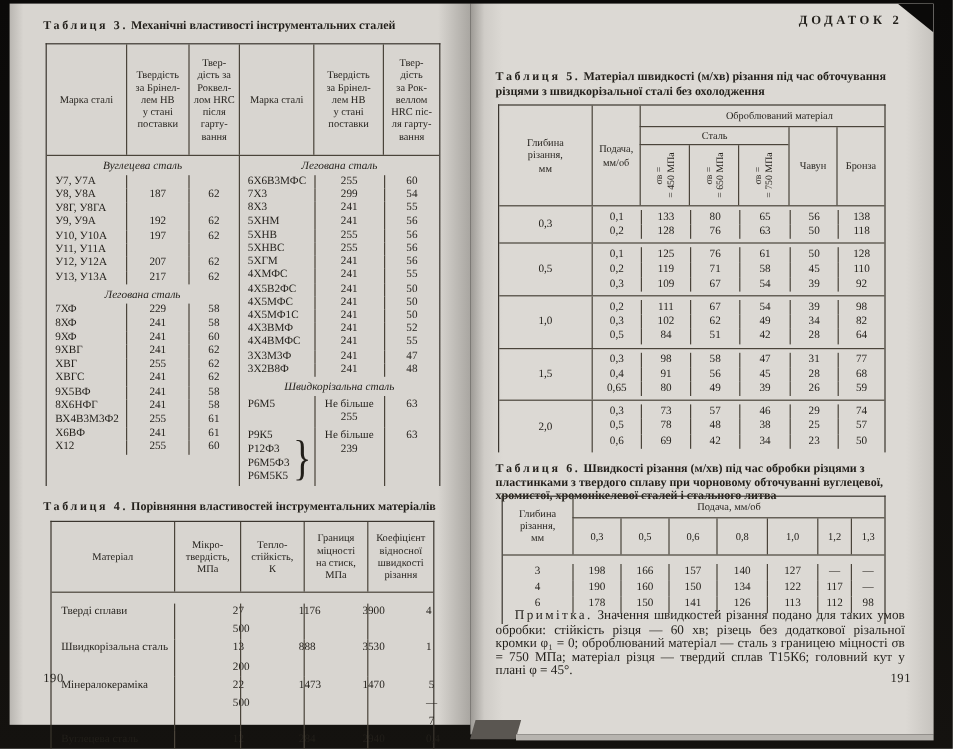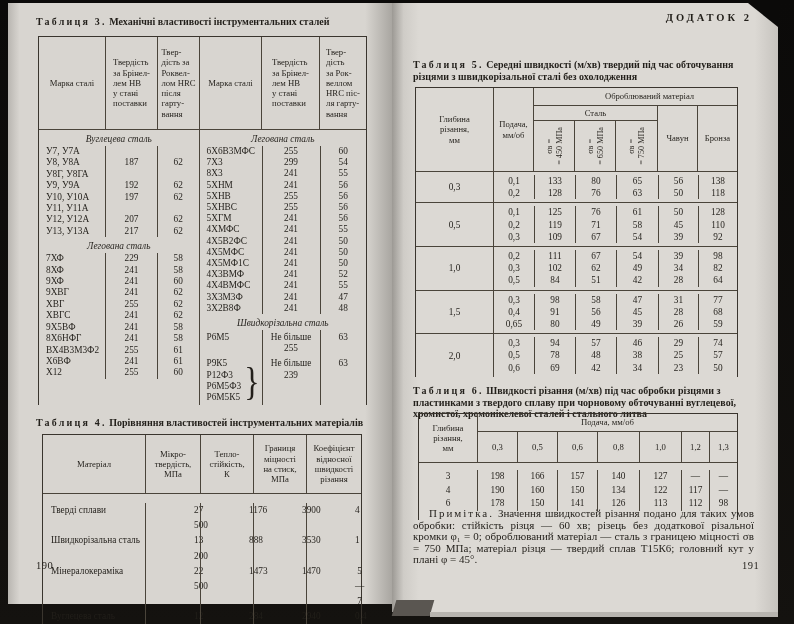--- a/index.html
+++ b/index.html
@@ -31,21 +31,21 @@
   .tbl-title{font-size:10px;font-weight:bold;line-height:11.5px;}
   .pagenum{font-size:10.5px;letter-spacing:.5px;}
 
   
   :root{}
   .frame{border:1.2px solid #3a352e;border-bottom:none;background:transparent;}
 
   
   .t3{left:30px;top:33px;width:327px;font-size:9.3px;}
   .t3-head{display:grid;grid-template-columns:66px 52px 42px 62px 58px 1fr;height:92px;border-bottom:1px solid #4a443a;font-size:8.7px;line-height:10.3px;}
-  .t3-head .hc{display:flex;align-items:center;justify-content:center;text-align:left;white-space:pre-line;padding:2px 1px;border-left:1px solid #4a443a;}
+  .t3-head .hc{display:flex;align-items:center;justify-content:center;text-align:center;white-space:pre-line;padding:2px 1px;border-left:1px solid #4a443a;}
   .t3-head .hc:first-child{border-left:none;}
   .t3-body{display:flex;align-items:stretch;}
   .t3-half{width:160px;}
   .t3-half.rgt{width:167px;border-left:1px solid #4a443a;}
   .sec-title{font-style:italic;text-align:center;padding:4px 0 2px;font-size:9.4px;}
   .t3r{display:grid;line-height:11.4px;}
   .t3-half.lft .t3r{grid-template-columns:66px 52px 1fr;}
   .t3-half.rgt .t3r{grid-template-columns:62px 58px 1fr;line-height:11.2px;}
   .t3r .c{padding:0 2px;}
   .t3r .c.name{padding-left:7px;white-space:pre-line;}
@@ -405,21 +405,21 @@
 
   <div class="abs pagenum" style="left:28px;top:557px;">190</div>
 </div>
 
 <div class="page page-right">
 
   <div class="abs appendix">ДОДАТОК 2</div>
 
   <div class="abs tbl-title t5title">
     <span class="ls">Таблиця 5.</span>
-    <span>Середні швидкості (м/хв) твердий під час обточування різцями з швидкорізальної сталі без охолодження</span>
+    <span>Матеріал швидкості (м/хв) різання під час обточування різцями з швидкорізальної сталі без охолодження</span>
   </div>
 
   <div class="abs frame t5">
     <div class="t5-head">
       <div class="hc h-depth">Глибина
 різання,
 мм</div>
       <div class="hc h-feed">Подача,
 мм/об</div>
       <div class="hc h-mat">Оброблюваний матеріал</div>
@@ -540,21 +540,21 @@
             <div class="c">26</div>
             <div class="c">59</div>
           </div>
       </div>
     </div>
     <div class="t5g">
       <div class="gdepth">2,0</div>
       <div class="grows">
         <div class="t5r">
             <div class="c">0,3</div>
-            <div class="c">94</div>
+            <div class="c">73</div>
             <div class="c">57</div>
             <div class="c">46</div>
             <div class="c">29</div>
             <div class="c">74</div>
           </div>
           <div class="t5r">
             <div class="c">0,5</div>
             <div class="c">78</div>
             <div class="c">48</div>
             <div class="c">38</div>

